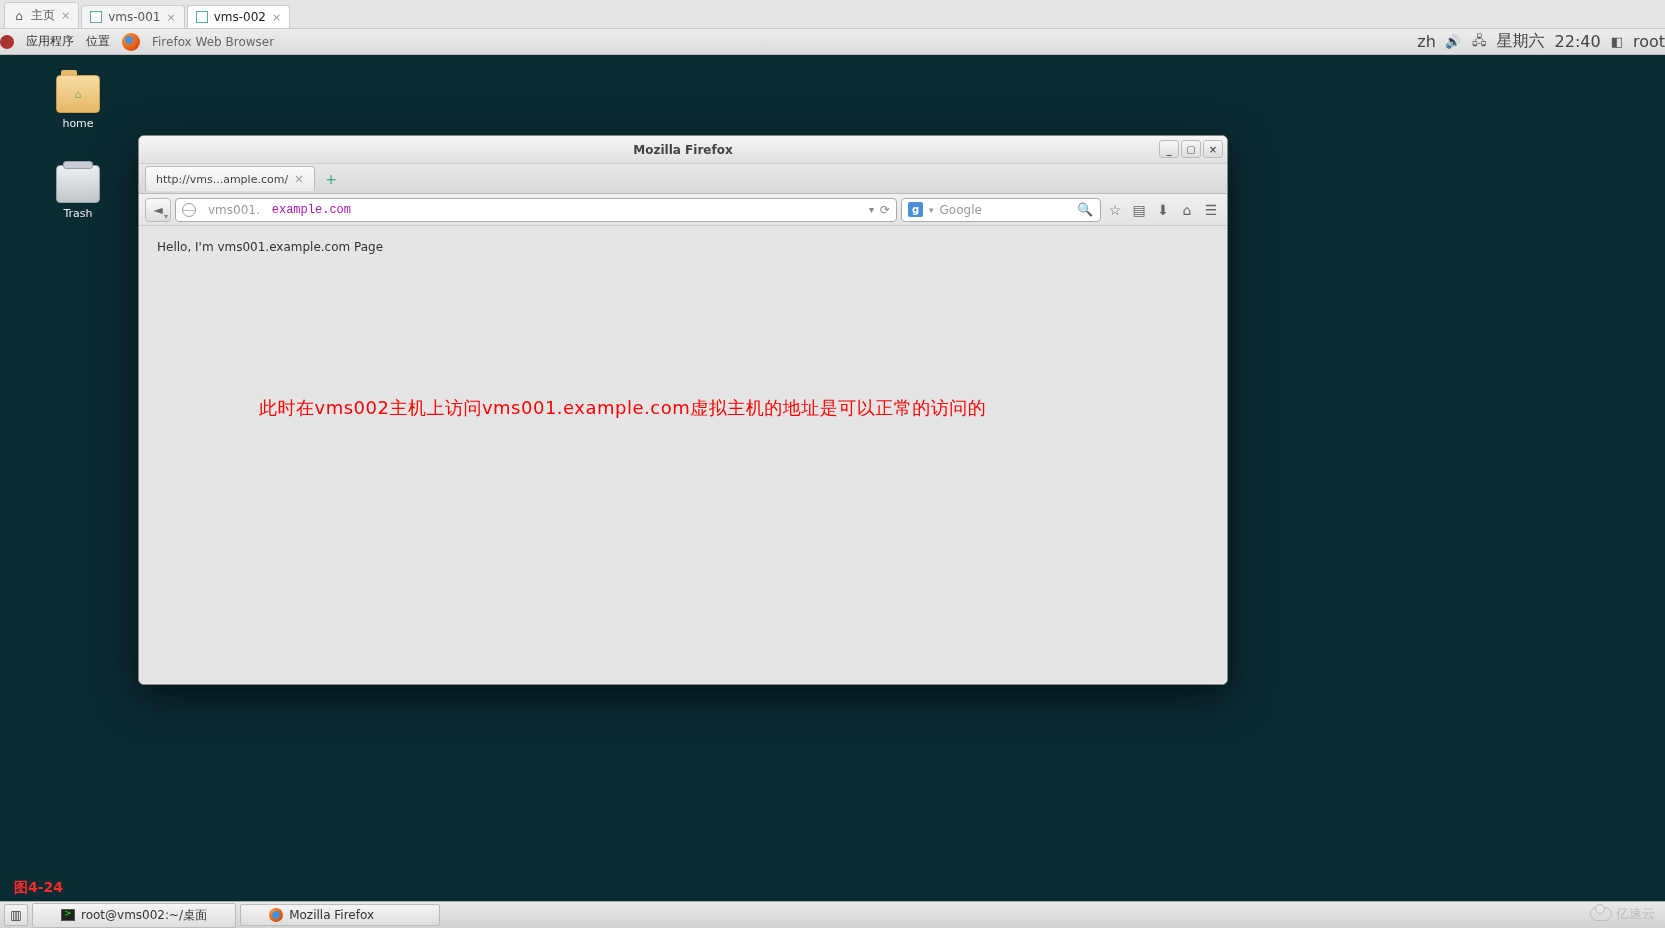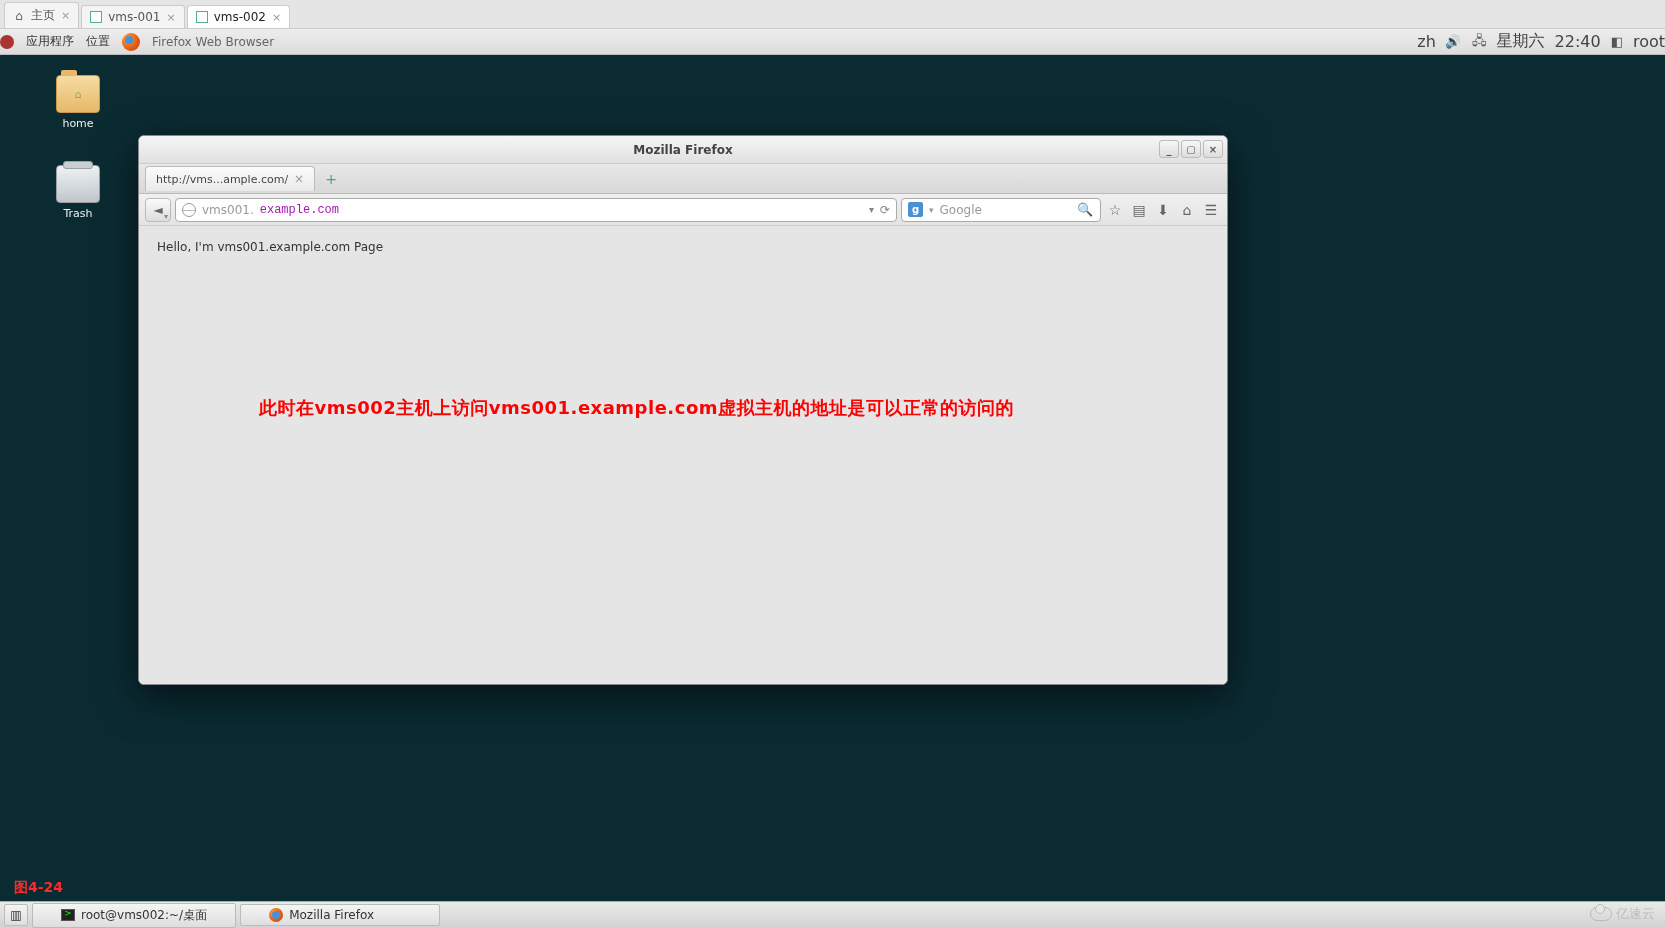--- a/index.html
+++ b/index.html
@@ -139,21 +139,21 @@
     display:flex;align-items:center;justify-content:center;color:#666;
     position:relative;
   }
   .nav-back .dd{font-size:8px;position:absolute;right:2px;bottom:0;color:#888;}
   .urlbar {
     flex:1;
     height:24px;
     border:1px solid #aaa; border-radius:4px;
     background:#fff;
     display:flex;align-items:center;
-    padding:0 6px; gap:6px; font-size:12px;
+    padding:0 6px; gap:12px; font-size:12px;
     overflow:hidden;
   }
   .globe{width:14px;height:14px;border:1px solid #999;border-radius:50%;position:relative;color:#999;}
   .globe::after{content:"";position:absolute;left:0;right:0;top:50%;border-top:1px solid #bbb;}
   .url-host{color:#999;}
   .url-domain{color:#a21caf;font-family:Liberation Mono, monospace;}
   .reload-area{margin-left:auto;display:flex;align-items:center;gap:6px;color:#888;}
   .searchbar {
     width:200px;height:24px;border:1px solid #aaa;border-radius:4px;background:#fff;
     display:flex;align-items:center;padding:0 6px;gap:6px;font-size:12px;color:#999;
@@ -161,21 +161,21 @@
   .g-icon{width:15px;height:15px;background:#4a90d9;display:inline-block;border-radius:2px;color:#fff;font-weight:bold;font-size:10px;line-height:15px;text-align:center;}
   .mag{margin-left:auto;color:#666;font-size:13px;}
   .tb-icon{width:20px;text-align:center;color:#666;font-size:14px;cursor:pointer;}
 
   .ff-content {
     flex:1; background:#e5e5e5; padding:14px 18px; font-family: "DejaVu Sans", sans-serif;
     font-size:12px; color:#333; position:relative;
   }
   .annotation {
     position:absolute; left:120px; top:170px;
-    color:#ff0000; font-size:18px; font-weight:bold;
+    color:#ff0000; font-size:18px; font-weight:normal;
     letter-spacing:0.5px;
   }
 
   
   .fig-label {
     position:absolute; left:14px; bottom:4px;
     color:#ff2a2a; font-weight:bold; font-size:14px;
     z-index:5;
   }
 

